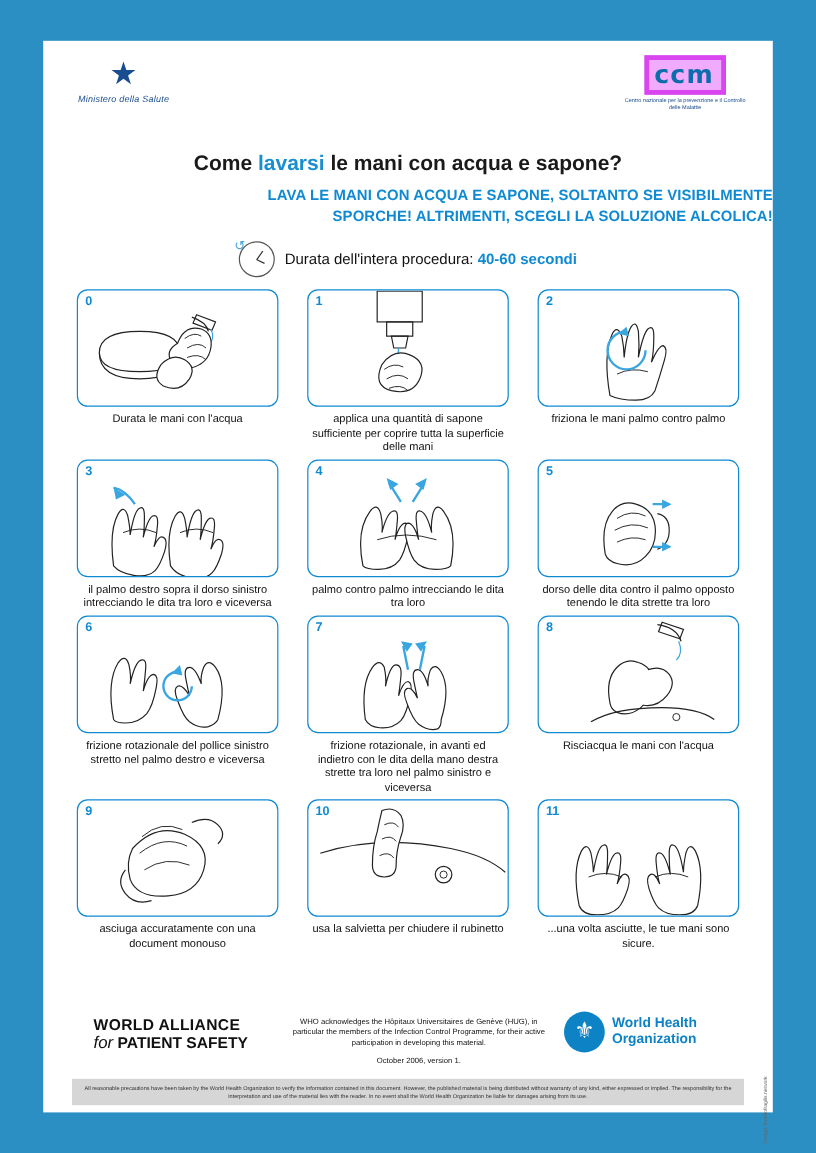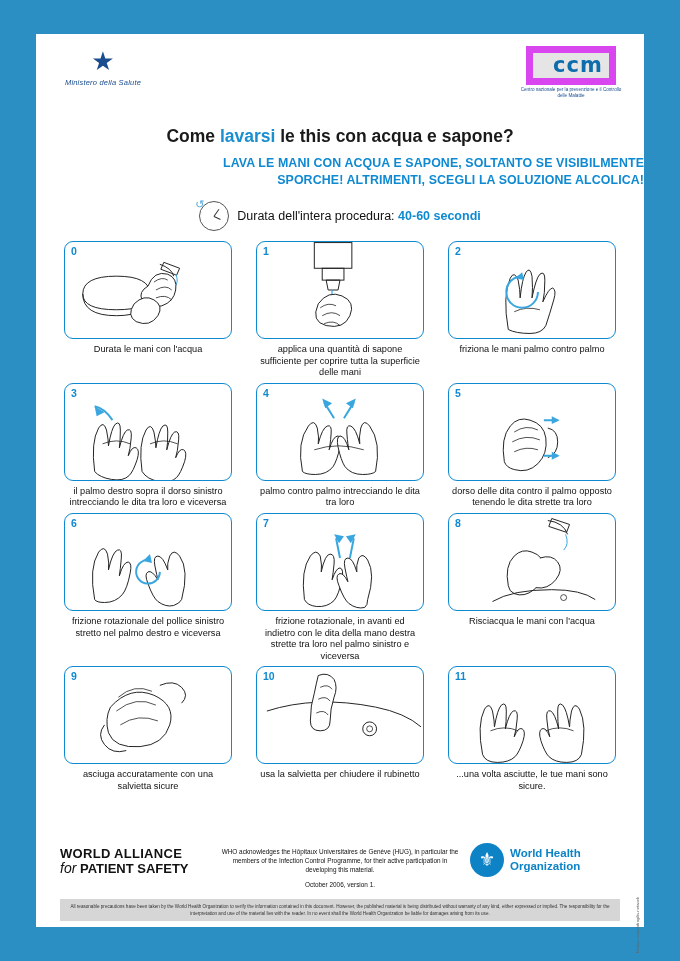--- a/index.html
+++ b/index.html
@@ -51,24 +51,24 @@
     letter-spacing: .2px;
   }
   .logo-right {
     position: absolute;
     right: 18px;
     top: 12px;
     width: 110px;
     text-align: center;
   }
   .ccm-box {
-    border: 7px solid #d946ef;
+    border: 4px solid #d946ef;
     display: inline-block;
-    padding: 1px 6px 2px 20px;
-    background: #e5e5e5;
+    padding: 1px 6px 2px 4px;
+    background: #f0abfc;
   }
   .ccm-text {
     font-family: "DejaVu Sans", sans-serif;
     font-weight: bold;
     font-size: 21px;
     color: #0d6cab;
     letter-spacing: 1px;
     line-height: 22px;
   }
   .ccm-sub {
@@ -186,20 +186,21 @@
     width: 100%; height: 100%;
   }
 
   
   .footer {
     position: absolute;
     left: 0;
     right: 0;
     bottom: 0;
     height: 92px;
+    padding-left: 18px;
   }
   .footer-main {
     display: flex;
     align-items: flex-start;
     padding: 6px 24px 0 24px;
     gap: 10px;
   }
   .wa {
     width: 150px;
     flex: 0 0 150px;
@@ -290,21 +291,21 @@
     </div>
     <div class="logo-right">
       <div class="ccm-box">
         <div class="ccm-text">ccm</div>
       </div>
       <div class="ccm-sub">Centro nazionale per la prevenzione e il Controllo delle Malattie</div>
     </div>
   </div>
 
   <div class="title">
-    <span>Come </span><span class="hl">lavarsi</span><span> le this con acqua e sapone?</span>
+    <span>Come </span><span class="hl">lavarsi</span><span> le mani con acqua e sapone?</span>
   </div>
 
   <div class="subtitle">
     <div>LAVA LE MANI CON ACQUA E SAPONE, SOLTANTO SE VISIBILMENTE</div>
     <div>SPORCHE! ALTRIMENTI, SCEGLI LA SOLUZIONE ALCOLICA!</div>
   </div>
 
   <div class="duration-row">
     <div class="clock">
         <span class="arrowarc">↺</span>
@@ -455,21 +456,21 @@
       <div class="cell">
         <div class="panel">
           <div class="num">9</div>
           <svg class="art" viewBox="0 0 168 96">
             <path d="M46 40 q20 -22 44 -12 q22 10 16 30 q-6 20 -30 22 q-26 2 -32 -14 q-4 -14 2 -26z" fill="#fff" stroke="#222" stroke-width="1"></path>
             <path d="M54 30 q16 -14 34 -6 M52 44 q20 -16 40 -6 M56 58 q18 -12 38 -4" fill="none" stroke="#222" stroke-width=".8"></path>
             <path d="M40 58 q-8 10 0 20 q8 10 22 6" fill="none" stroke="#222" stroke-width="1"></path>
             <path d="M96 18 q14 -6 22 2 q8 8 0 16" fill="none" stroke="#222" stroke-width="1"></path>
           </svg>
         </div>
-        <div class="caption">asciuga accuratamente con una salvietta sicure</div>
+        <div class="caption">asciuga accuratamente con una document monouso</div>
       </div>
 
       <div class="cell">
         <div class="panel">
           <div class="num">10</div>
           <svg class="art" viewBox="0 0 168 96">
             <path d="M10 44 q50 -16 110 -4 q30 6 46 20" fill="none" stroke="#222" stroke-width="1"></path>
             <path d="M62 8 q10 -4 16 4 q4 8 0 18 q-4 12 -4 24 q0 10 -10 10 q-10 0 -10 -10 q0 -16 4 -28 q2 -10 4 -18z" fill="#fff" stroke="#222" stroke-width="1"></path>
             <path d="M64 20 q8 -4 12 2 M62 32 q8 -4 12 2 M60 46 q8 -4 12 2" fill="none" stroke="#222" stroke-width=".8"></path>
             <circle cx="114" cy="62" r="7" fill="none" stroke="#222" stroke-width="1"></circle>

